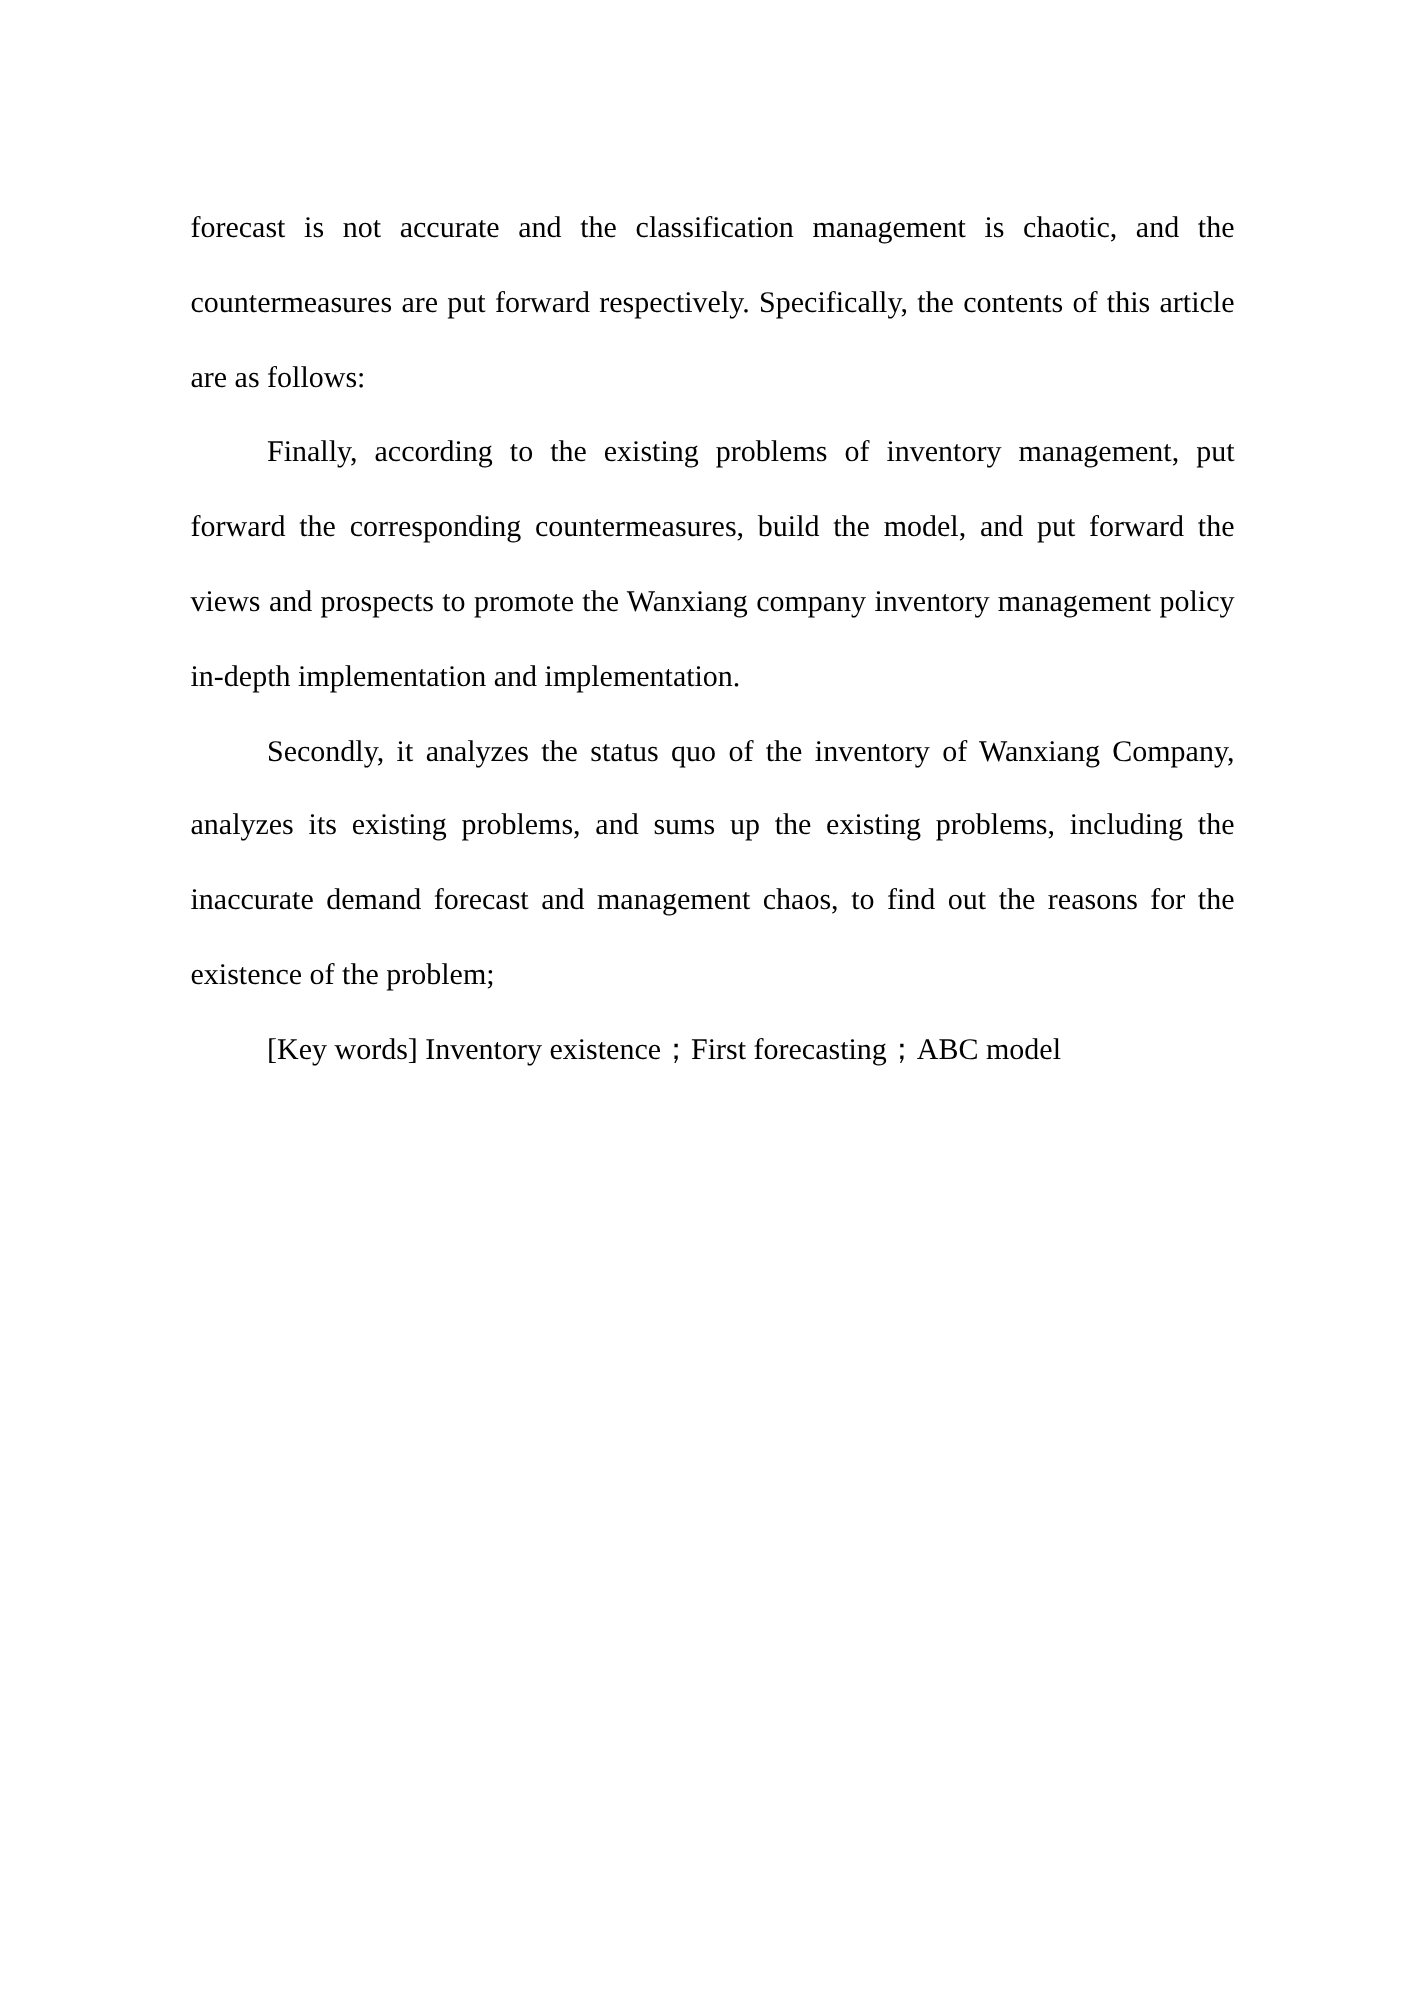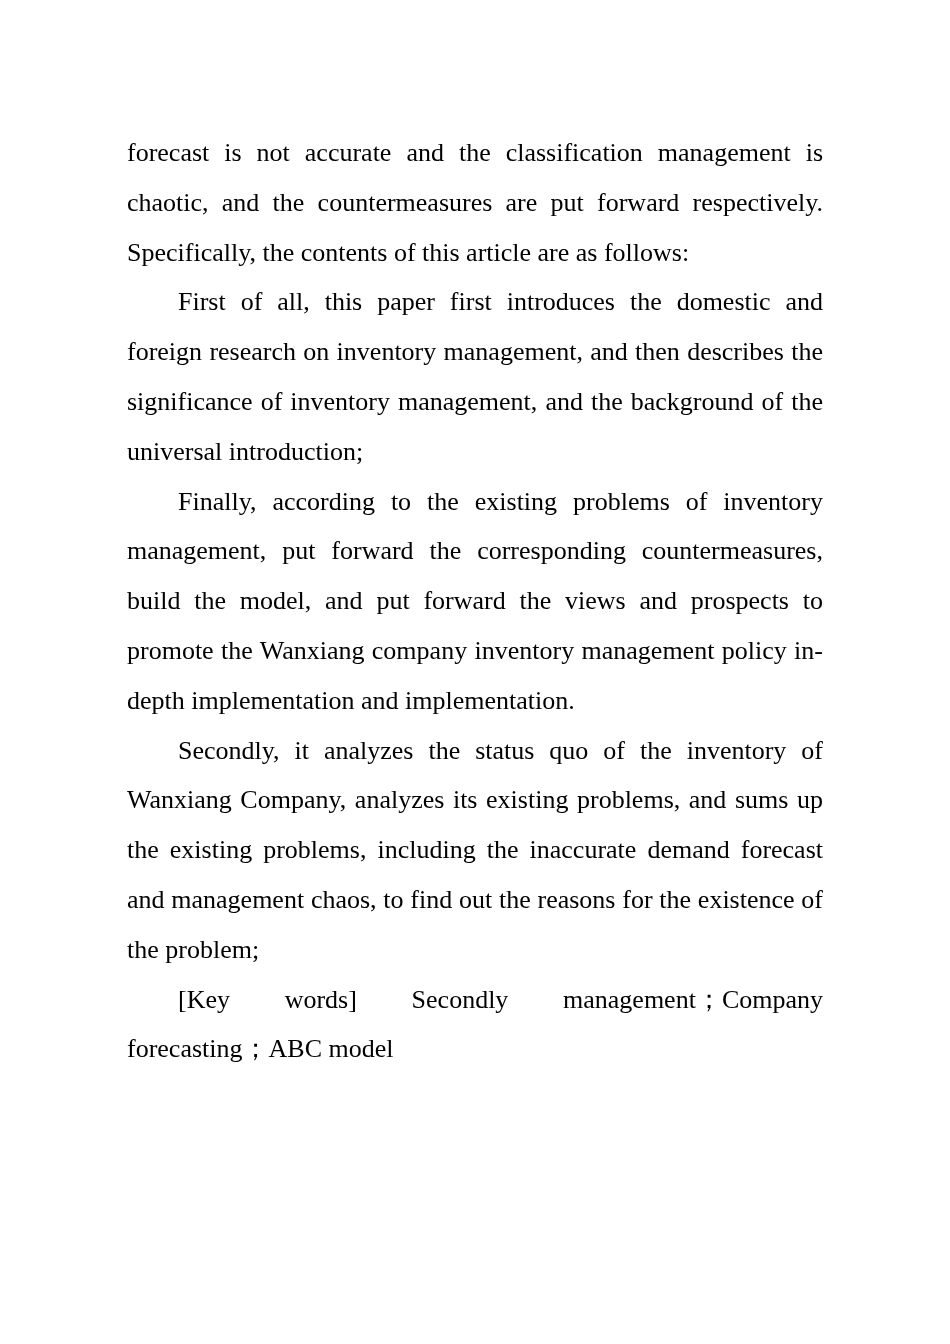--- a/index.html
+++ b/index.html
@@ -3,35 +3,34 @@
 <meta charset="utf-8">
 <style>
   html, body { margin: 0; padding: 0; background: #ffffff; }
   body { width: 950px; height: 1344px; overflow: hidden; position: relative; }
   .page {
     position: absolute;
     left: 127px;
     top: 128px;
     width: 696px;
     font-family: "Liberation Serif", serif;
-    font-size: 26px;
+    font-size: 20px;
     line-height: 49.8px;
     color: #000000;
   }
   .para {
     margin: 0;
     text-align: justify;
     text-align-last: left;
   }
   .indent { text-indent: 51px; }
   .kw-label { font-weight: normal; }
   .kw-sep { white-space: pre; }
 </style>
 </head>
 <body>
 
 <div class="page">
   <p class="para">forecast is not accurate and the classification management is chaotic, and the countermeasures are put forward respectively. Specifically, the contents of this article are as follows:</p>
-  <p class="para indent">First of all, this paper first introduces the domestic and foreign research on inventory management, and then describes the significance of inventory management, and the background of the universal introduction;</p>
   <p class="para indent">Finally, according to the existing problems of inventory management, put forward the corresponding countermeasures, build the model, and put forward the views and prospects to promote the Wanxiang company inventory management policy in-depth implementation and implementation.</p>
   <p class="para indent">Secondly, it analyzes the status quo of the inventory of Wanxiang Company, analyzes its existing problems, and sums up the existing problems, including the inaccurate demand forecast and management chaos, to find out the reasons for the existence of the problem;</p>
-  <p class="para indent"><span class="kw-label">[Key words]</span> <span>Secondly management</span><span class="kw-sep">；</span><span>Company forecasting</span><span class="kw-sep">；</span><span>ABC model</span></p>
+  <p class="para indent"><span class="kw-label">[Key words]</span> <span>Inventory existence</span><span class="kw-sep">；</span><span>First forecasting</span><span class="kw-sep">；</span><span>ABC model</span></p>
 </div>
 
 </body></html>

